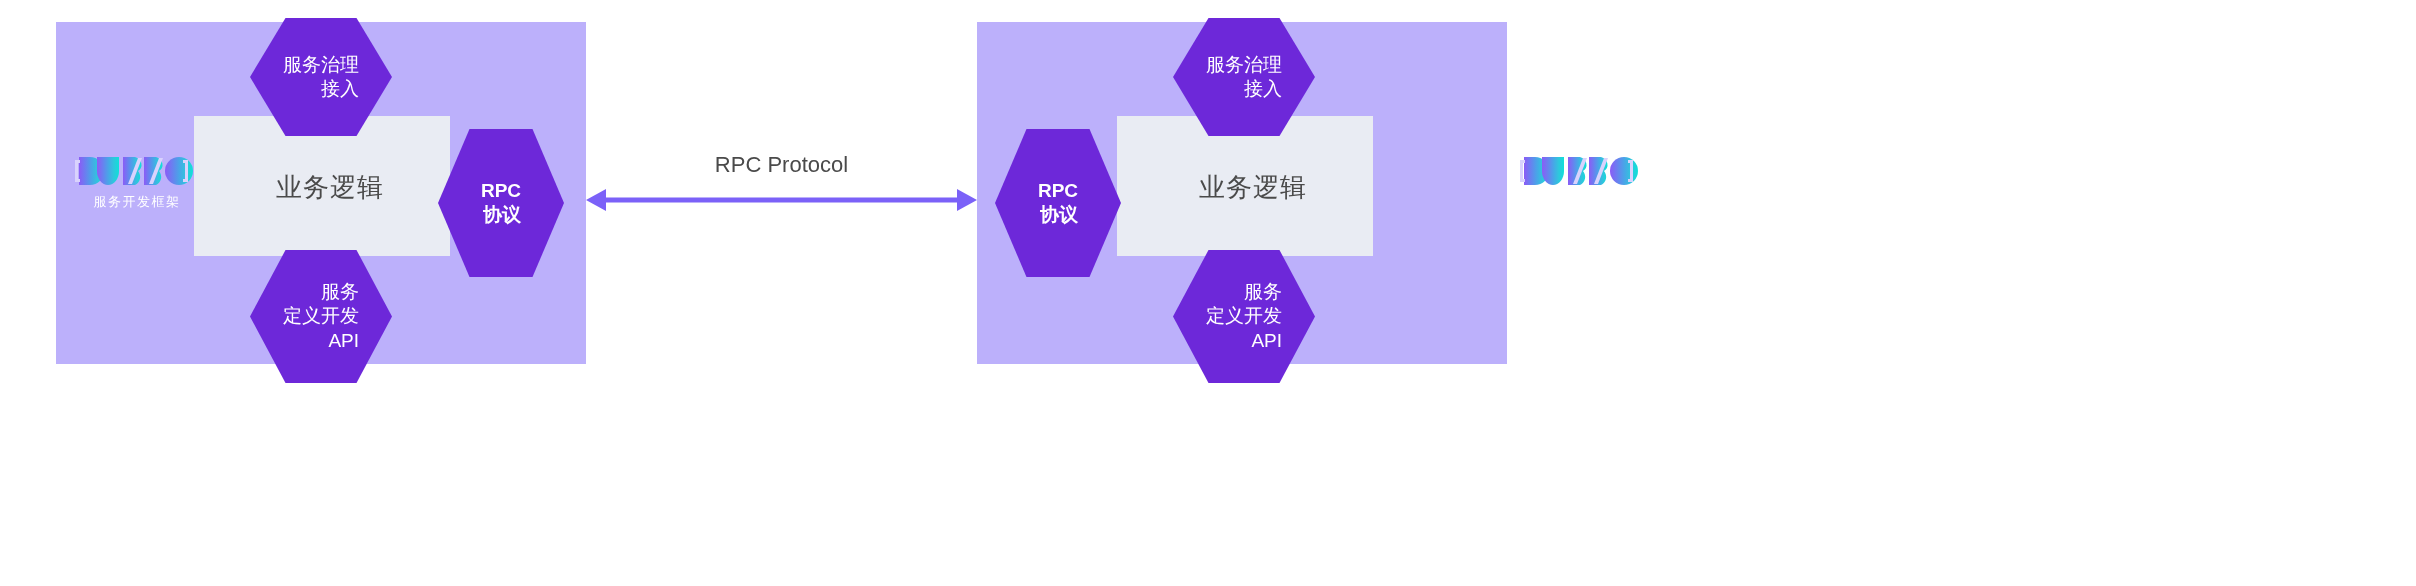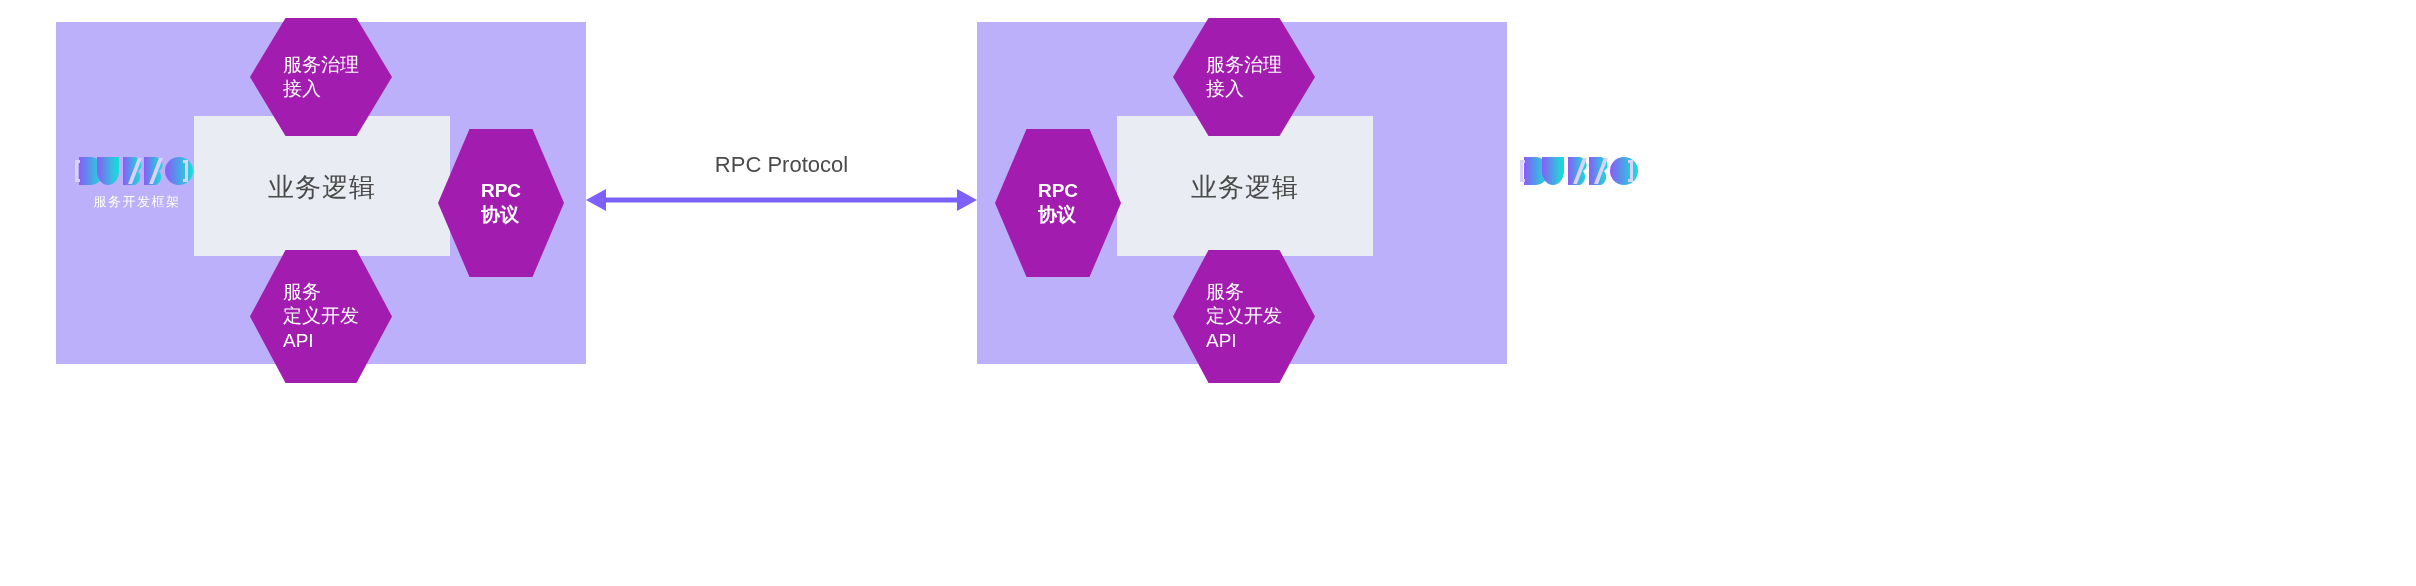--- a/index.html
+++ b/index.html
@@ -45,33 +45,34 @@
   .panel.right .biz-plate { left: 140px; top: 94px; }
 
   .biz-label {
     position: absolute;
     width: 256px;
     text-align: center;
     font-size: 26px;
     color: #4a4a4a;
     letter-spacing: 1px;
     line-height: 1;
+    padding-left: 8px;
   }
   .panel.left .biz-label  { left: 138px; top: 152px; }
   .panel.right .biz-label { left: 140px; top: 152px; }
 
   
   .hex {
     position: absolute;
-    background: #a21caf;
+    background: #6d28d9;
     clip-path: polygon(25% 0%, 75% 0%, 100% 50%, 75% 100%, 25% 100%, 0% 50%);
     display: flex;
     align-items: center;
     justify-content: center;
-    text-align: left;
+    text-align: right;
     color: #ffffff;
     box-sizing: border-box;
   }
   .hex .hex-text {
     font-size: 19px;
     line-height: 1.28;
     font-weight: 400;
     white-space: pre-line;
   }
   .hex.strong .hex-text { font-weight: 700; }

